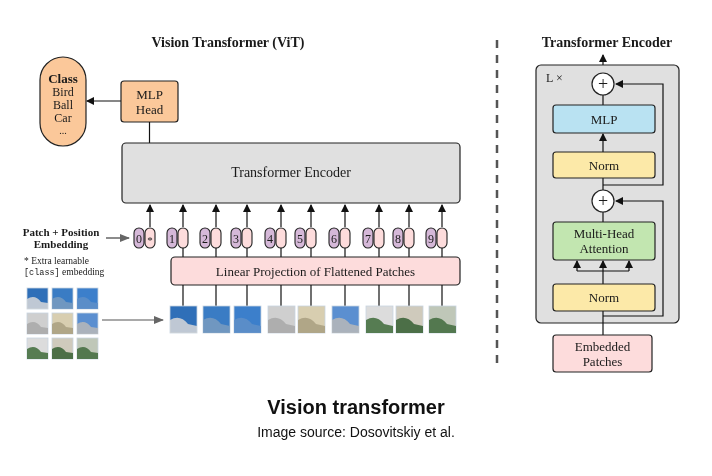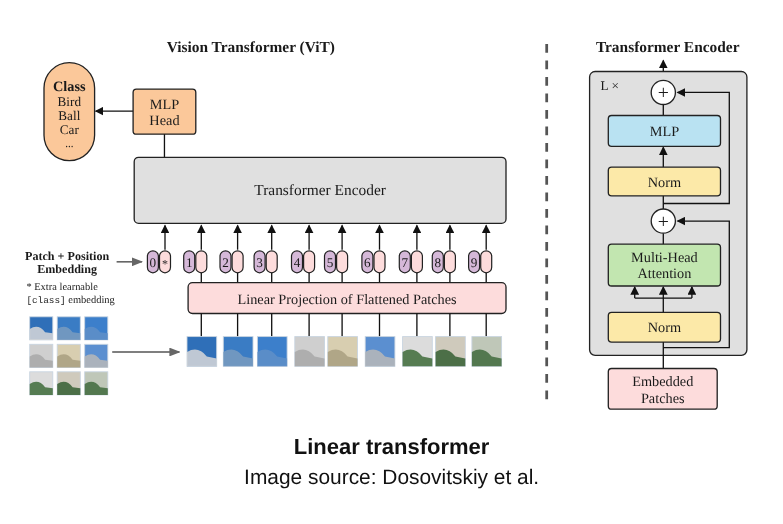--- a/index.html
+++ b/index.html
@@ -1,20 +1,20 @@
 <!DOCTYPE html>
 <html><head>
 <meta charset="utf-8">
 <style>
   html, body { margin: 0; padding: 0; background: #ffffff; }
   body { width: 712px; height: 476px; position: relative; overflow: hidden; font-family: "Liberation Serif", serif; }
   #diagram { position: absolute; left: 0; top: 0; width: 712px; height: 400px; }
   .caption { position: absolute; left: 0; width: 712px; text-align: center; font-family: "Liberation Sans", sans-serif; color: #111; }
   #cap-title { top: 396px; font-size: 20px; font-weight: bold; }
-  #cap-src { top: 424px; font-size: 19px; }
+  #cap-src { top: 424px; font-size: 14px; }
   svg text { fill: #1a1a1a; }
   .serif { font-family: "Liberation Serif", serif; }
   .mono { font-family: "Liberation Mono", monospace; }
 </style>
 </head>
 <body>
 
 <svg id="diagram" width="712" height="400" viewBox="0 0 712 400" xmlns="http://www.w3.org/2000/svg">
   <defs>
     <marker id="arr" markerWidth="8" markerHeight="8" refX="7" refY="4" orient="auto" markerUnits="userSpaceOnUse">
@@ -280,14 +280,14 @@
     </g>
 
     <g>
       <rect x="553" y="335" width="99" height="37" rx="3" fill="#fddcdc" stroke="#222" stroke-width="1.2"></rect>
       <text x="602.5" y="351" text-anchor="middle" font-size="13" class="serif">Embedded</text>
       <text x="602.5" y="366" text-anchor="middle" font-size="13" class="serif">Patches</text>
     </g>
   </g>
 </svg>
 
-<div id="cap-title" class="caption">Linear transformer</div>
+<div id="cap-title" class="caption">Vision transformer</div>
 <div id="cap-src" class="caption">Image source: Dosovitskiy et al.</div>
 
 </body></html>

